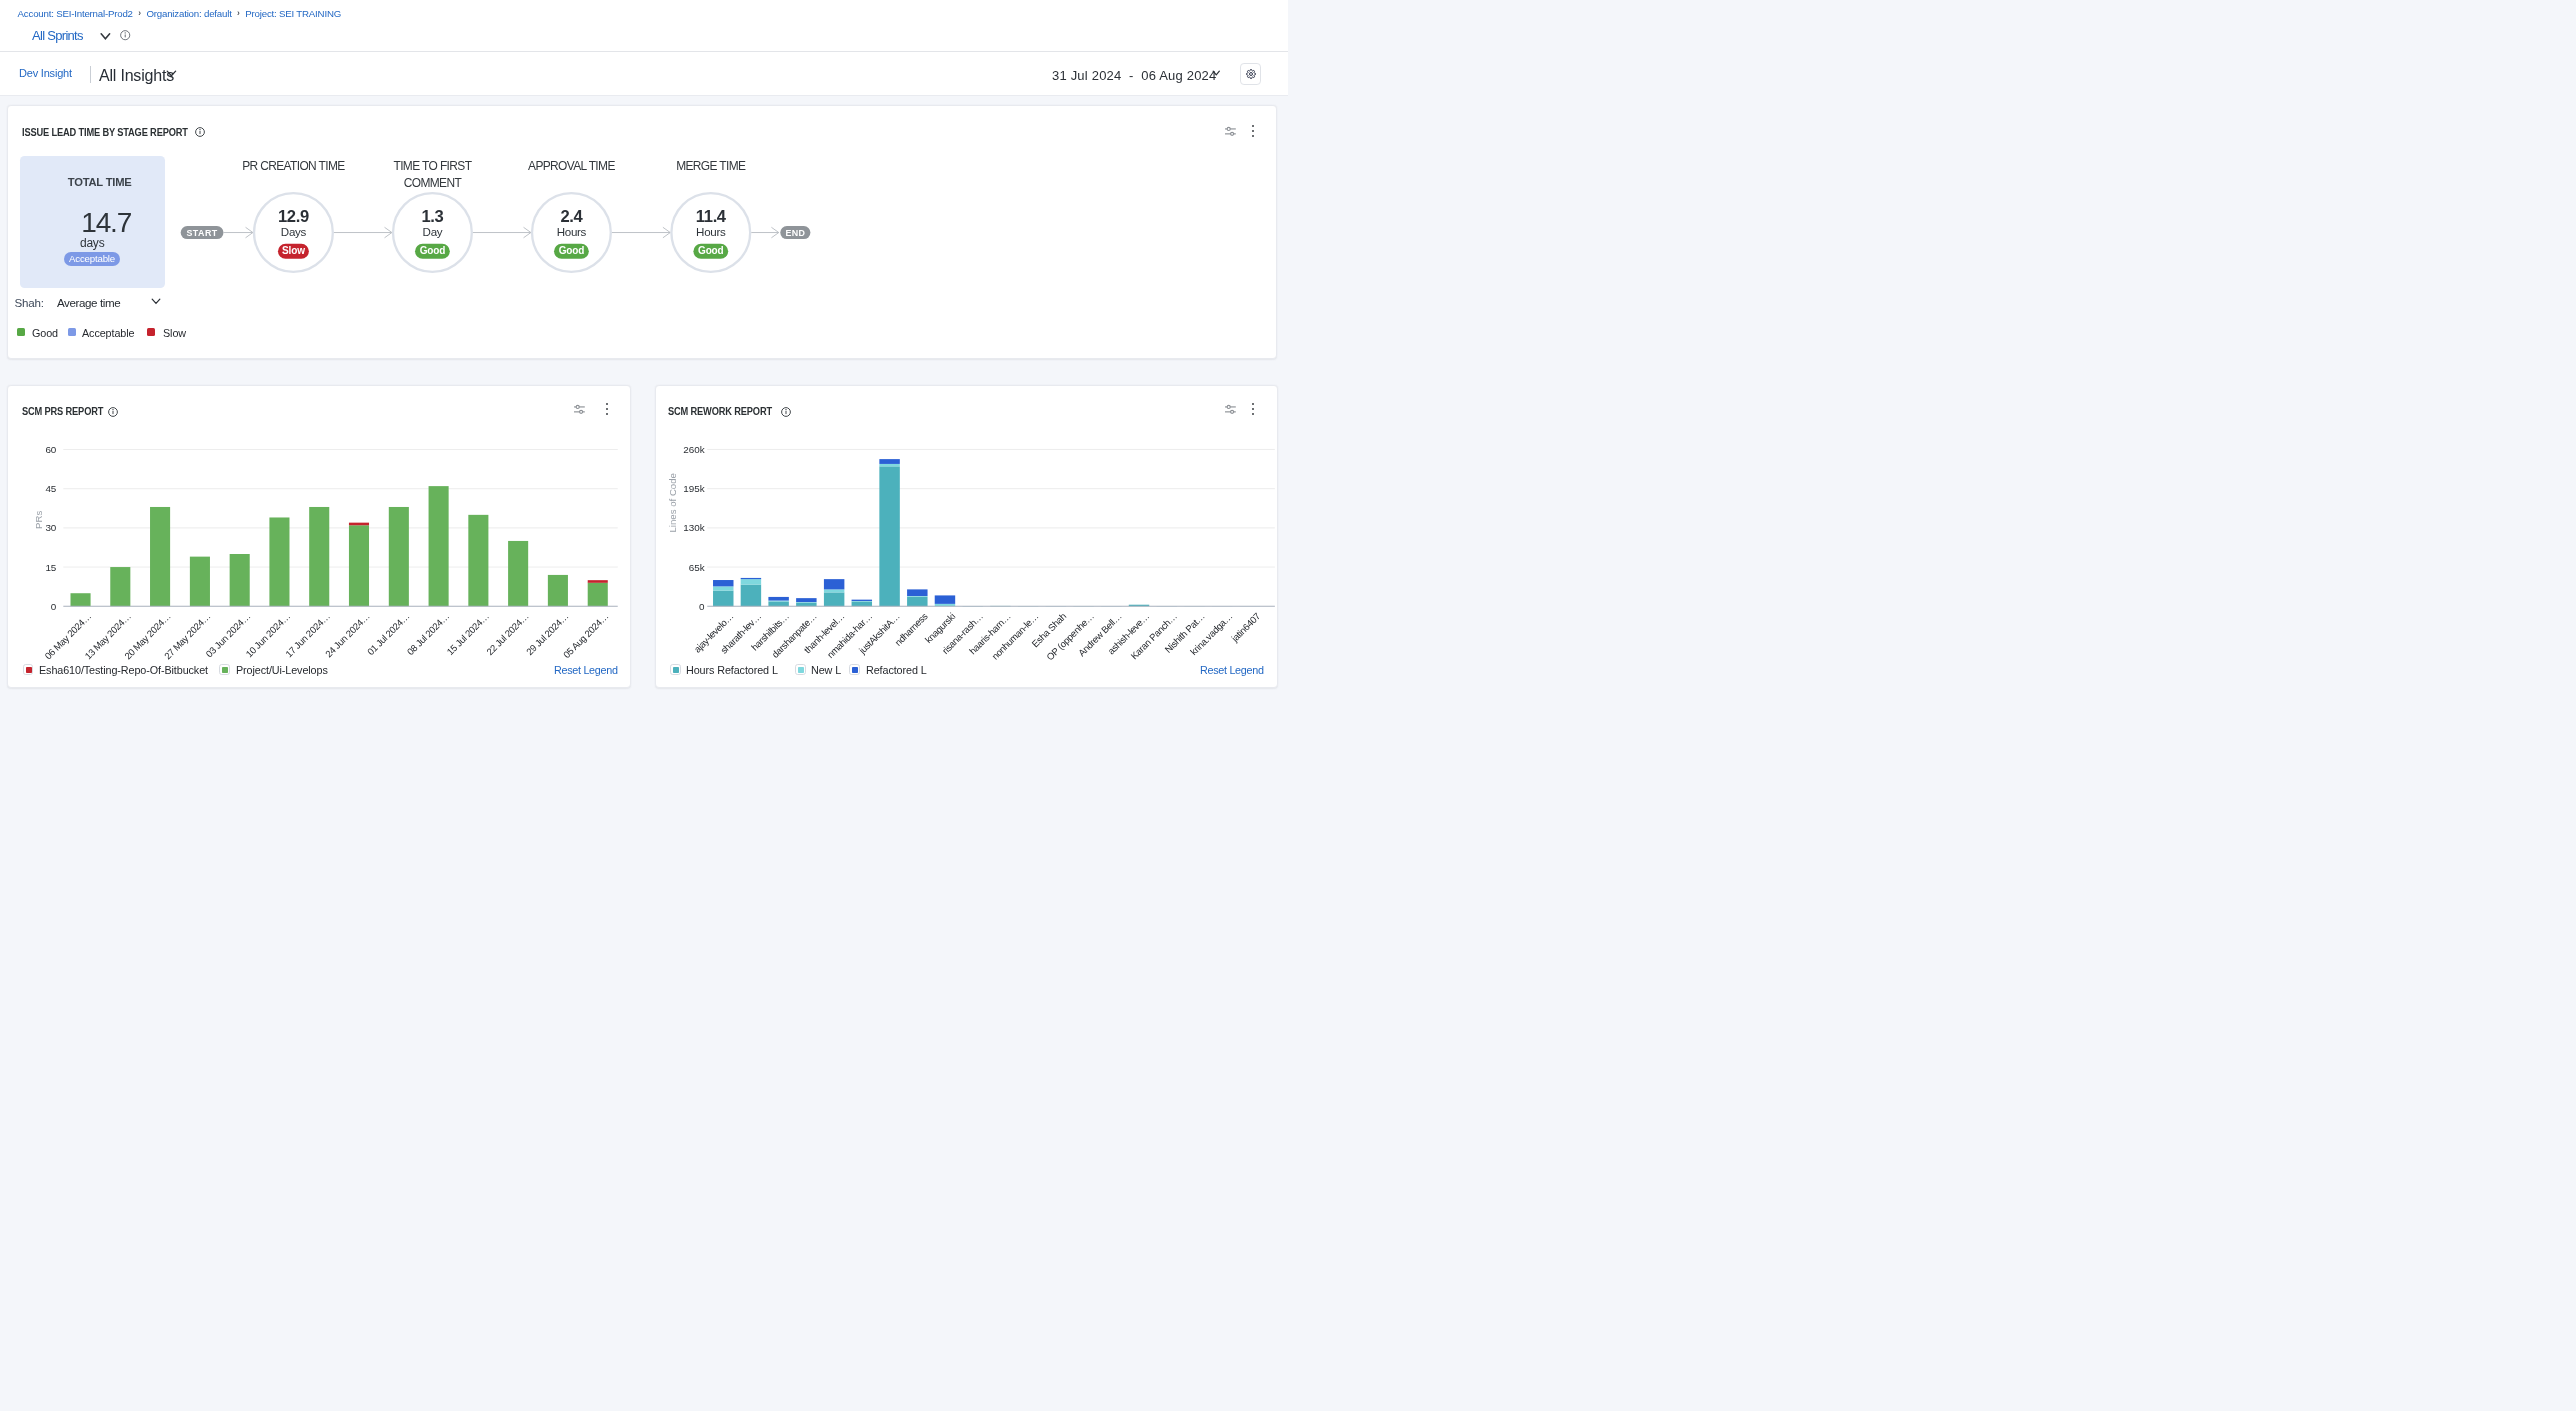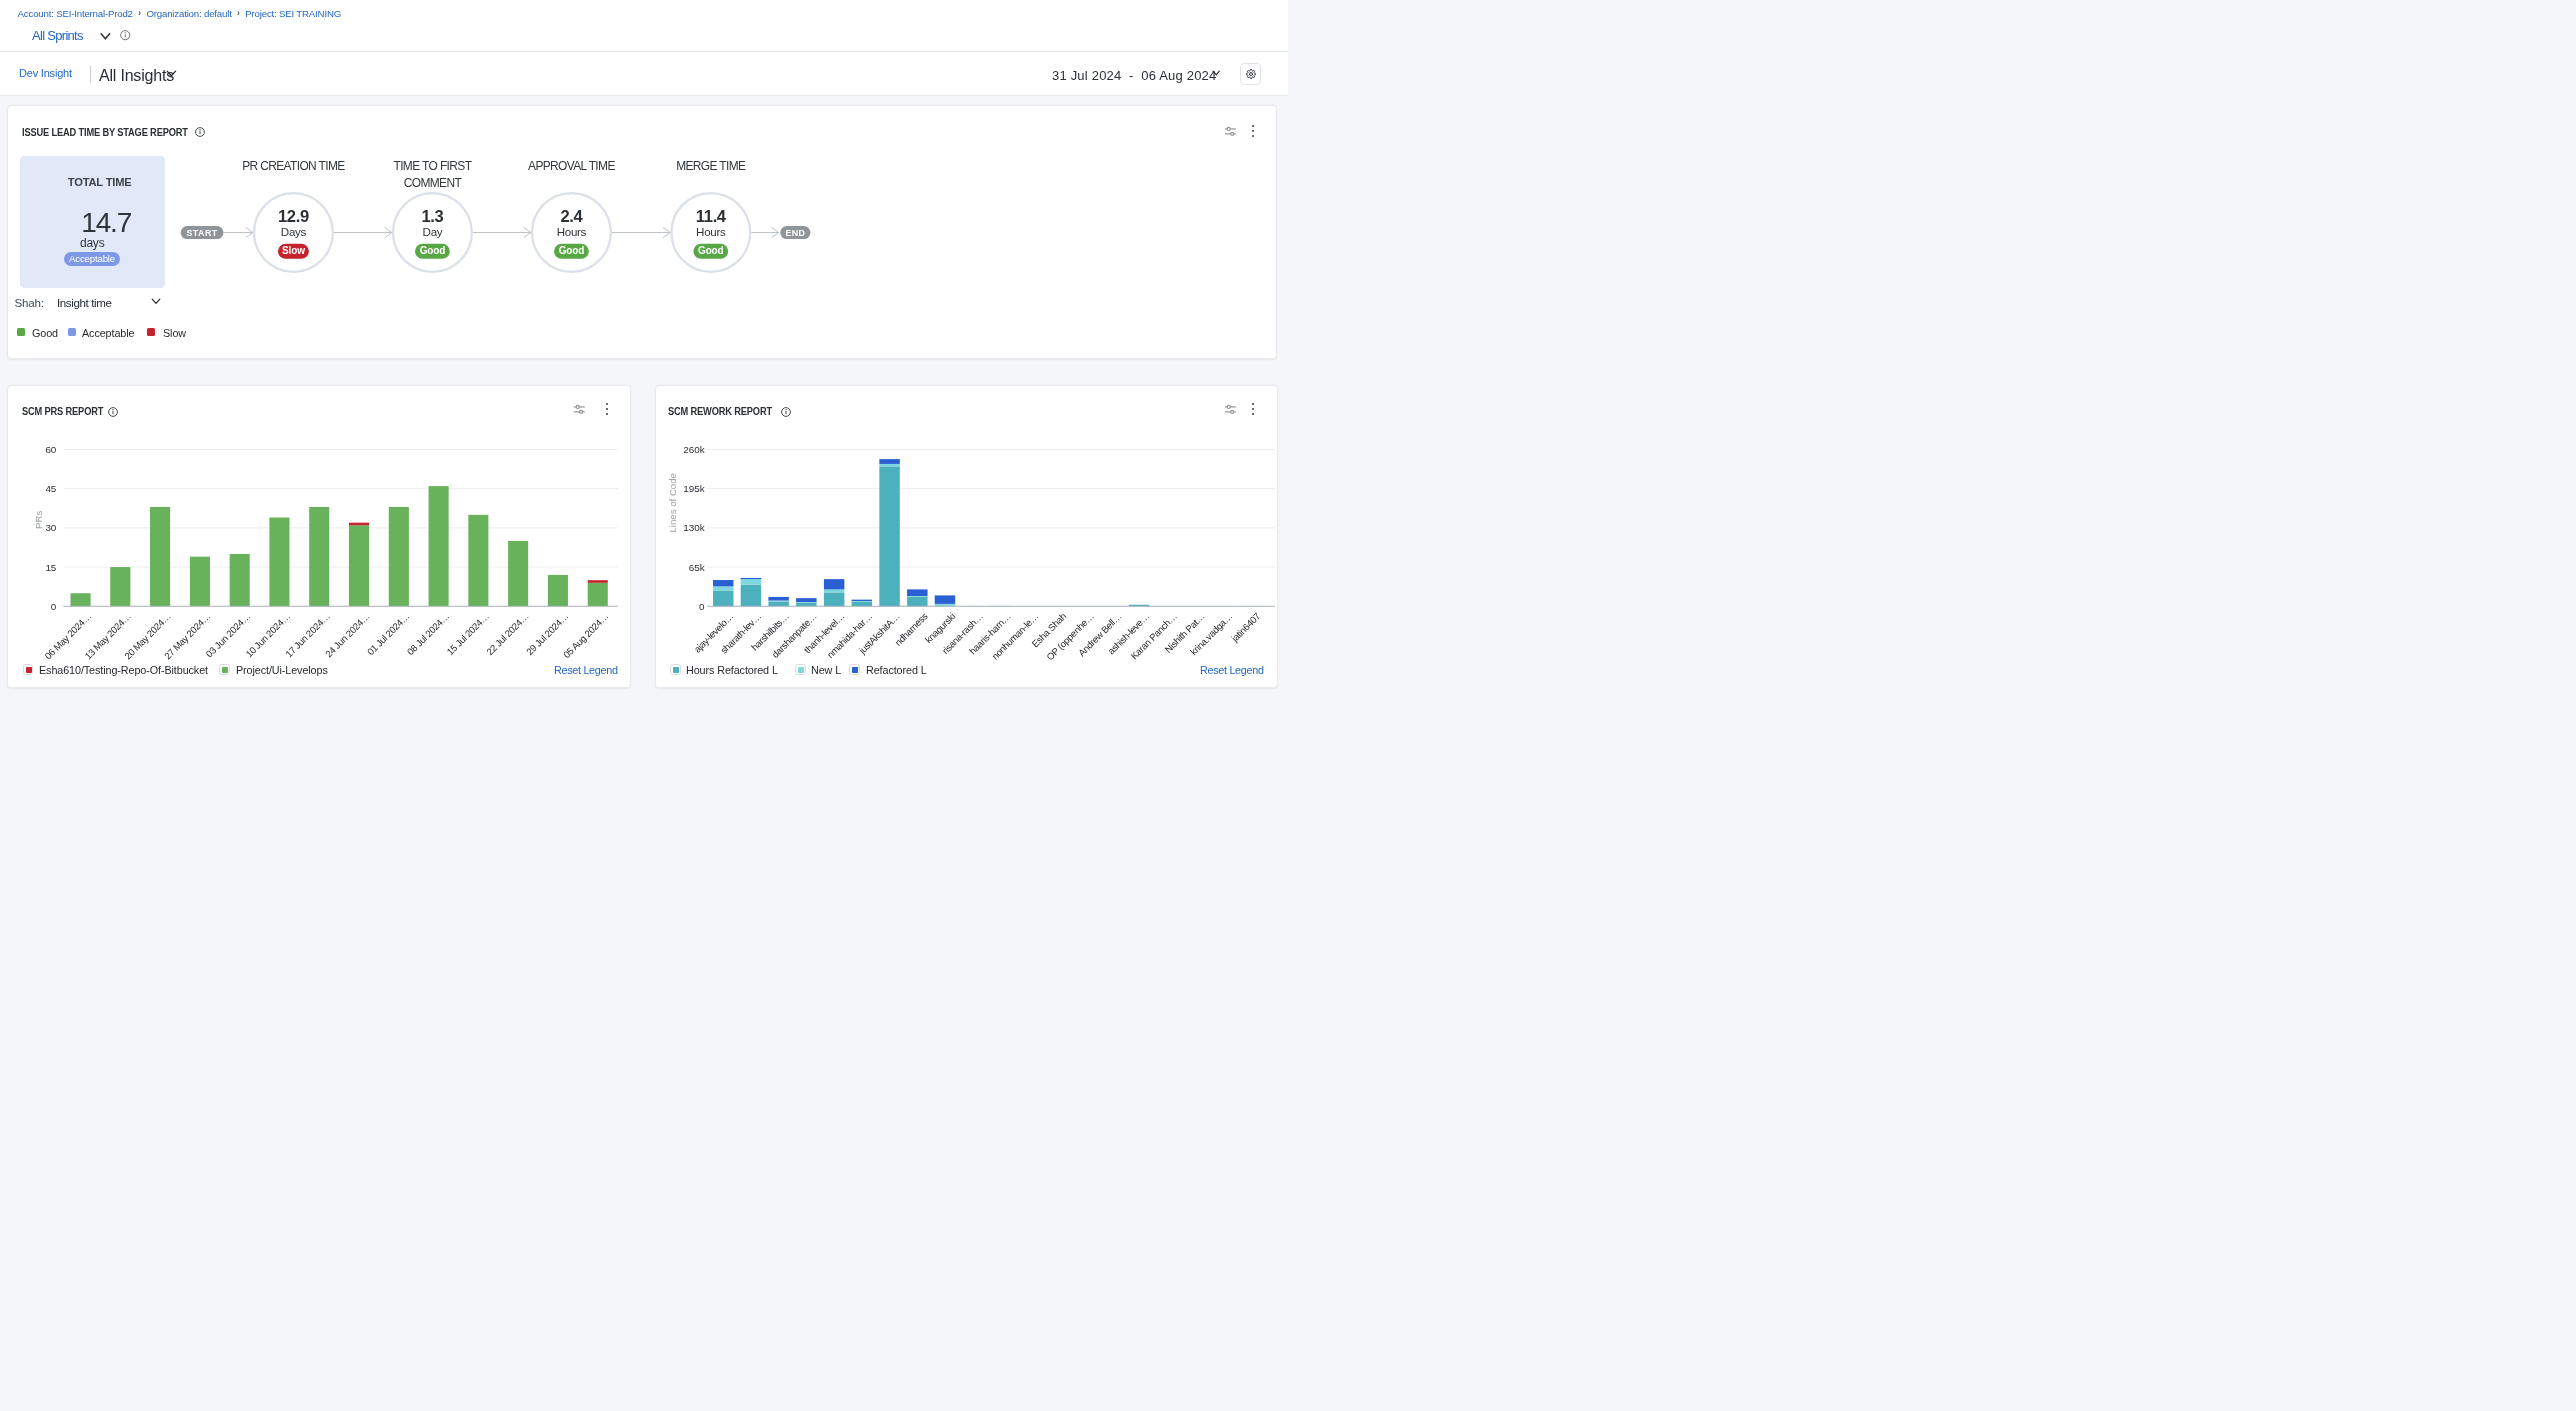--- a/index.html
+++ b/index.html
@@ -61,21 +61,21 @@
   </svg>
 <div class="dots abs" style="left:1252px;top:125px"></div>
 <div class="dots abs" style="left:1252px;top:130px"></div>
 <div class="dots abs" style="left:1252px;top:135px"></div>
 <div class="abs" style="left:19.7px;top:156px;width:145px;height:132px;background:#e1e9f8;border-radius:4.6px"></div>
 <div class="abs" style="left:19.7px;top:176px;width:160px;text-align:center;font-size:11.2px;font-weight:700;letter-spacing:-0.2px;color:#3c434b">TOTAL TIME</div>
 <div class="abs" style="left:19.7px;top:207px;width:173px;text-align:center;font-size:28px;letter-spacing:-1.2px;color:#2e343a">14.7</div>
 <div class="abs" style="left:19.7px;top:236px;width:145px;text-align:center;font-size:12px;letter-spacing:-0.2px;color:#2e343a">days</div>
 <div class="abs" style="left:64px;top:252px;width:56px;height:13.6px;background:#7d99e6;border-radius:7px;color:#fff;font-size:9.7px;letter-spacing:-0.2px;text-align:center;line-height:13.6px">Acceptable</div>
 <div class="abs" style="left:14.4px;top:296px;font-size:11.6px;letter-spacing:-0.2px;color:#3d4859">Shah:</div>
-<div class="abs" style="left:57px;top:296px;font-size:11.6px;letter-spacing:-0.4px;color:#262b31">Insight time</div>
+<div class="abs" style="left:57px;top:296px;font-size:11.6px;letter-spacing:-0.4px;color:#262b31">Average time</div>
 <svg class="abs" style="left:151px;top:298px" width="10" height="7" viewBox="0 0 13 9">
     <path d="M1.5 1.5 L6.5 7 L11.5 1.5" fill="none" stroke="#2b3036" stroke-width="1.6" stroke-linecap="round"></path>
   </svg>
 <div class="abs" style="left:17px;top:328px;width:8px;height:8px;border-radius:1.5px;background:#57a845"></div>
 <div class="abs leg14" style="left:32px;top:327px">Good</div>
 <div class="abs" style="left:68px;top:328px;width:8px;height:8px;border-radius:1.5px;background:#7d99e6"></div>
 <div class="abs leg14" style="left:82px;top:327px">Acceptable</div>
 <div class="abs" style="left:147px;top:328px;width:8px;height:8px;border-radius:1.5px;background:#c5232d"></div>
 <div class="abs leg14" style="left:163px;top:327px">Slow</div>
 <svg class="abs" style="left:0;top:0" width="1288" height="706" viewBox="0 0 1668 914">

